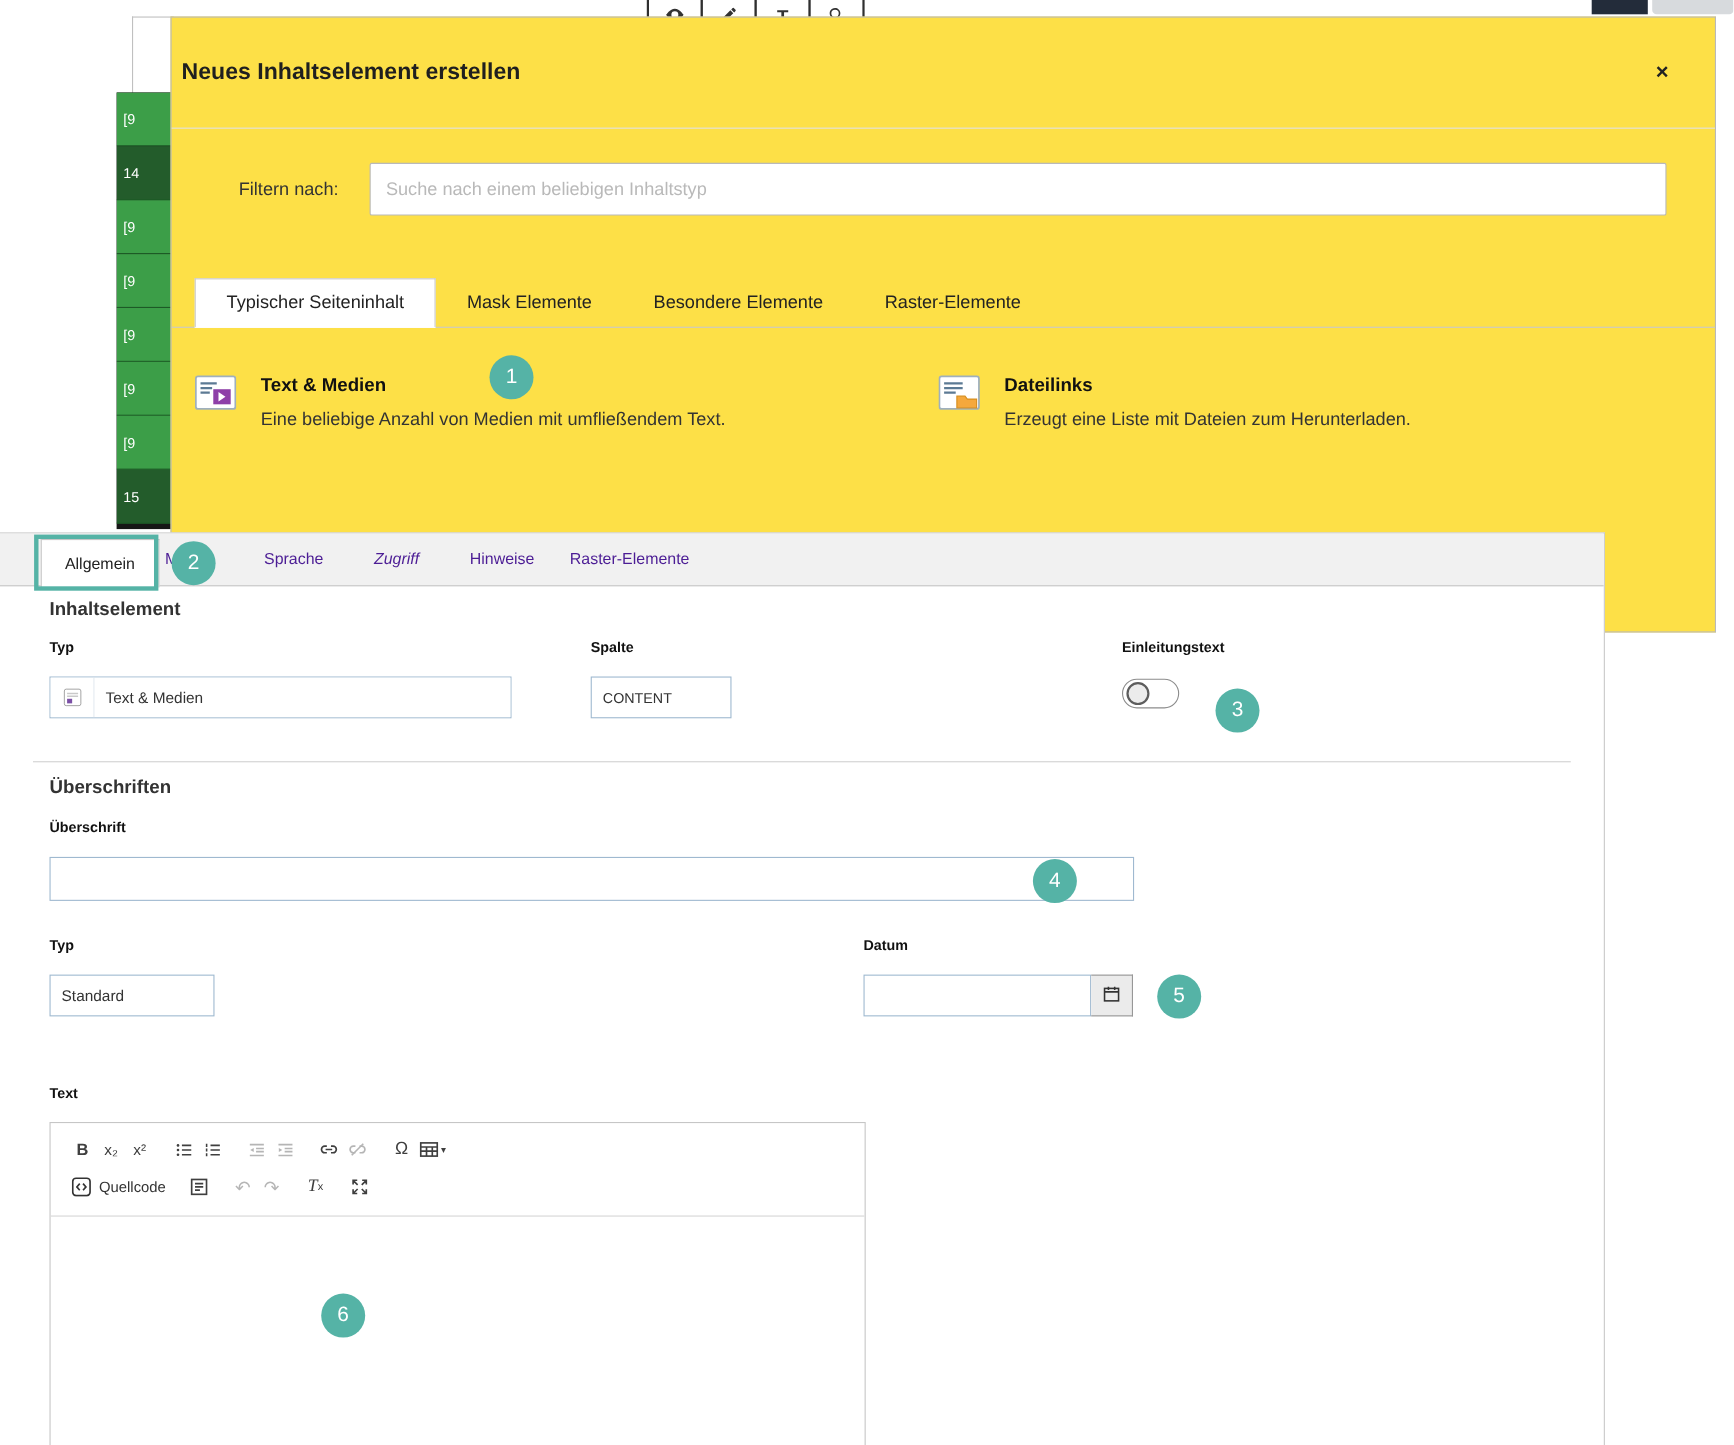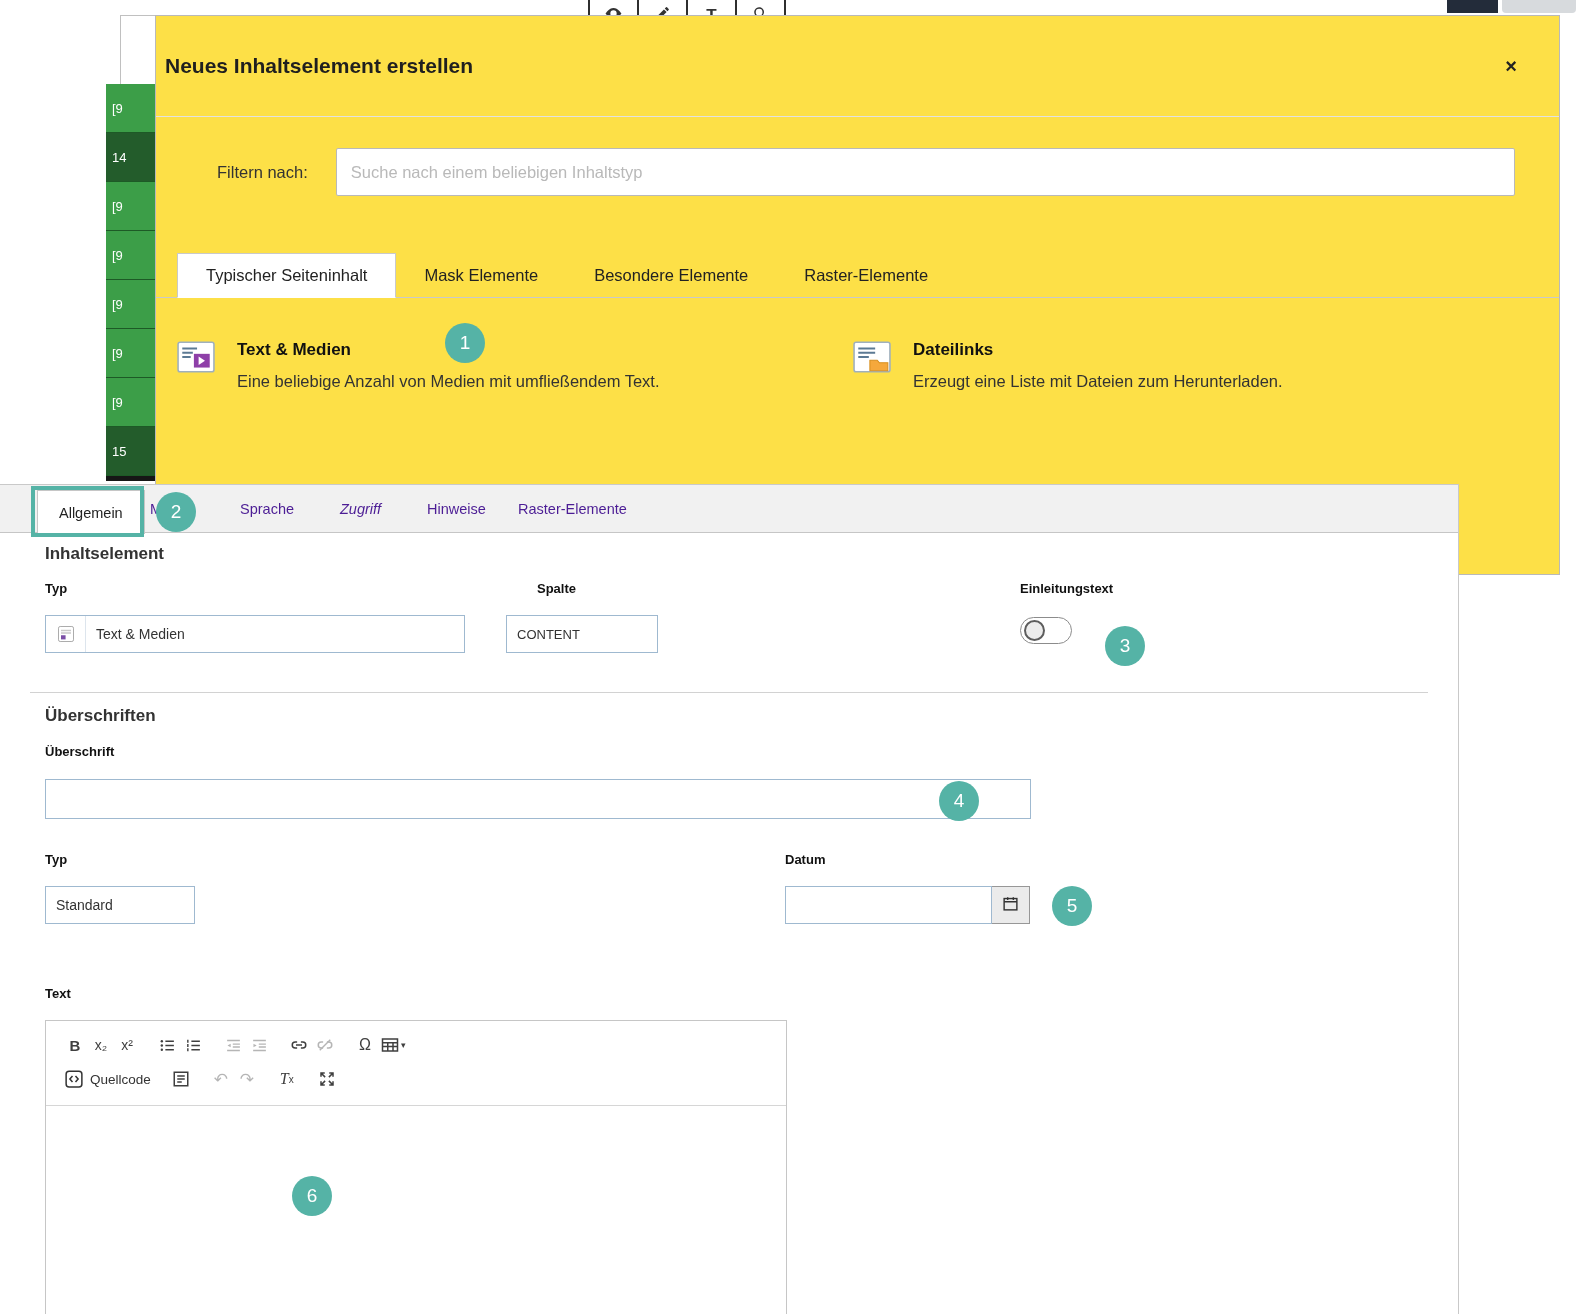--- a/index.html
+++ b/index.html
@@ -195,21 +195,21 @@
       <span class="typ-icon">
         <svg width="20" height="20" viewBox="0 0 24 24">
             <rect x="3" y="3" width="18" height="18" rx="2" fill="#fff" stroke="#9b9b9b"></rect>
             <path d="M6 7h12v1.6H6zM6 10h12v1.6H6z" fill="#c9c9c9"></path>
             <rect x="6" y="13.5" width="5.5" height="5" fill="#7b4fa6"></rect>
           </svg>
       </span>
       <input class="typ-input" type="text" value="Text &amp; Medien" style="">
     </div>
 
-    <input class="abs txt-input" style="left: 506px; top: 130px; width: 152px; height: 38px; font-size: 13px;" type="text" value="CONTENT">
+    <input class="abs txt-input" style="left: 537px; top: 130px; width: 128px; height: 38px; font-size: 13px;" type="text" value="CONTENT">
 
     <div class="abs toggle">
       <span class="knob"></span>
     </div>
 
     <div class="abs divider"></div>
 
     <h2 class="abs sec-title" style="left:45px; top:221px;">Überschriften</h2>
 
     <label class="abs flabel" style="left:45px; top:259px;">Überschrift</label>

